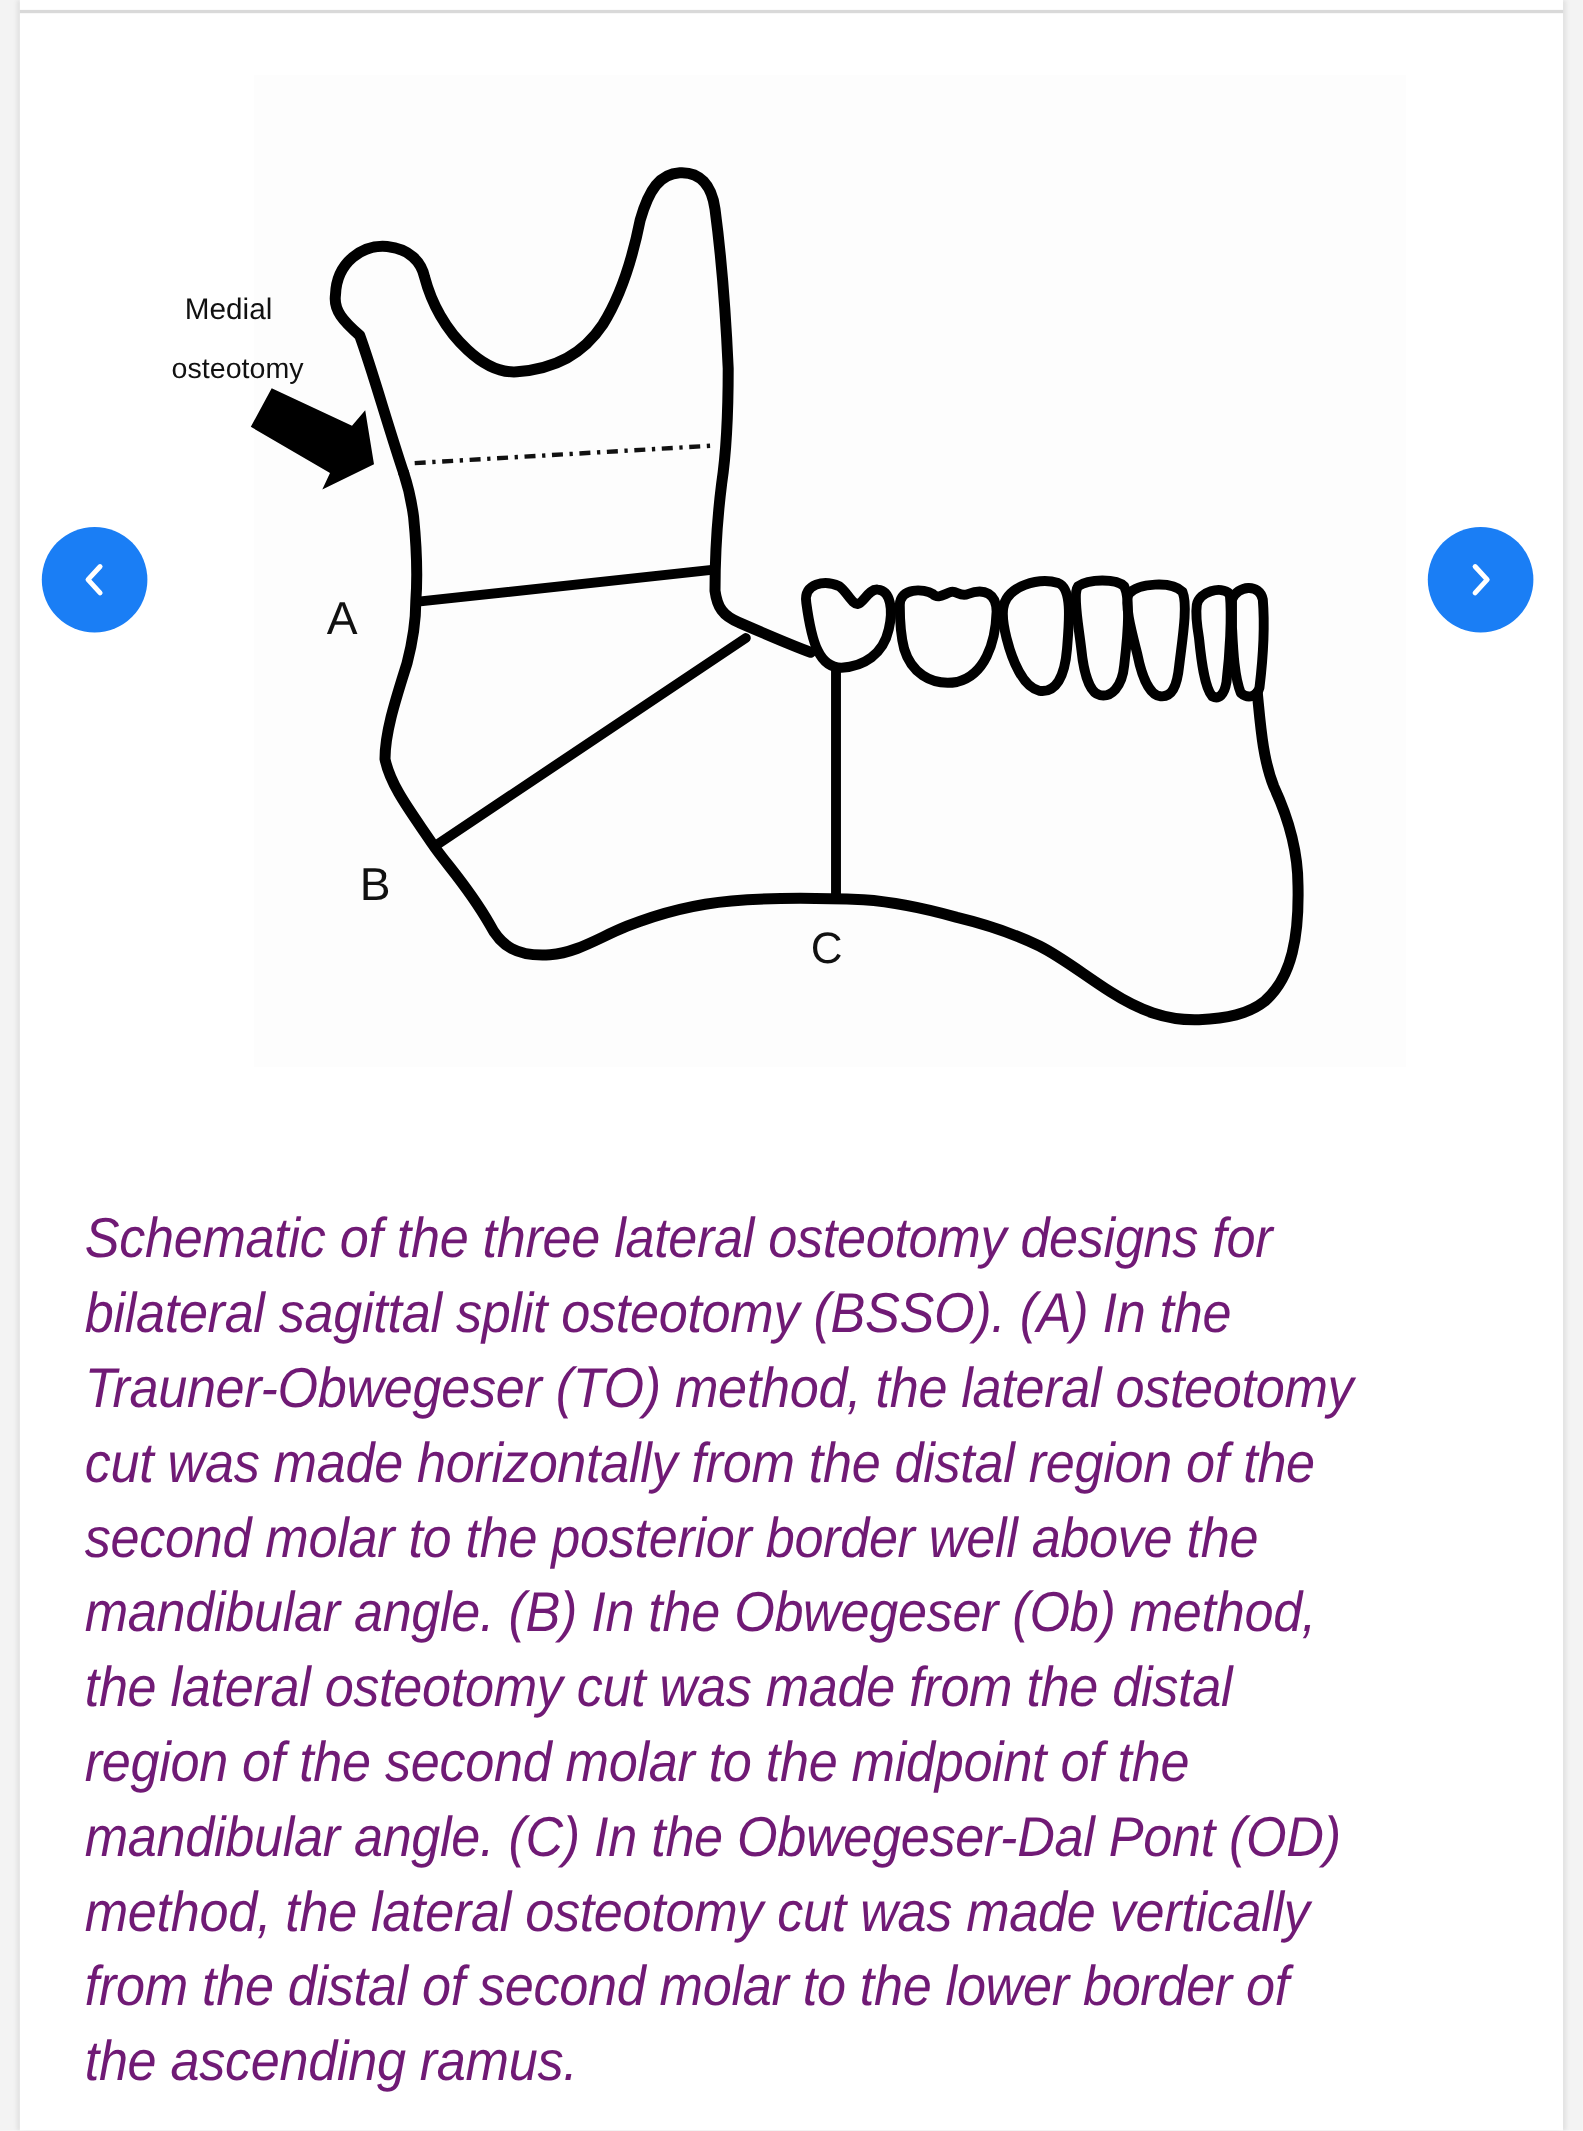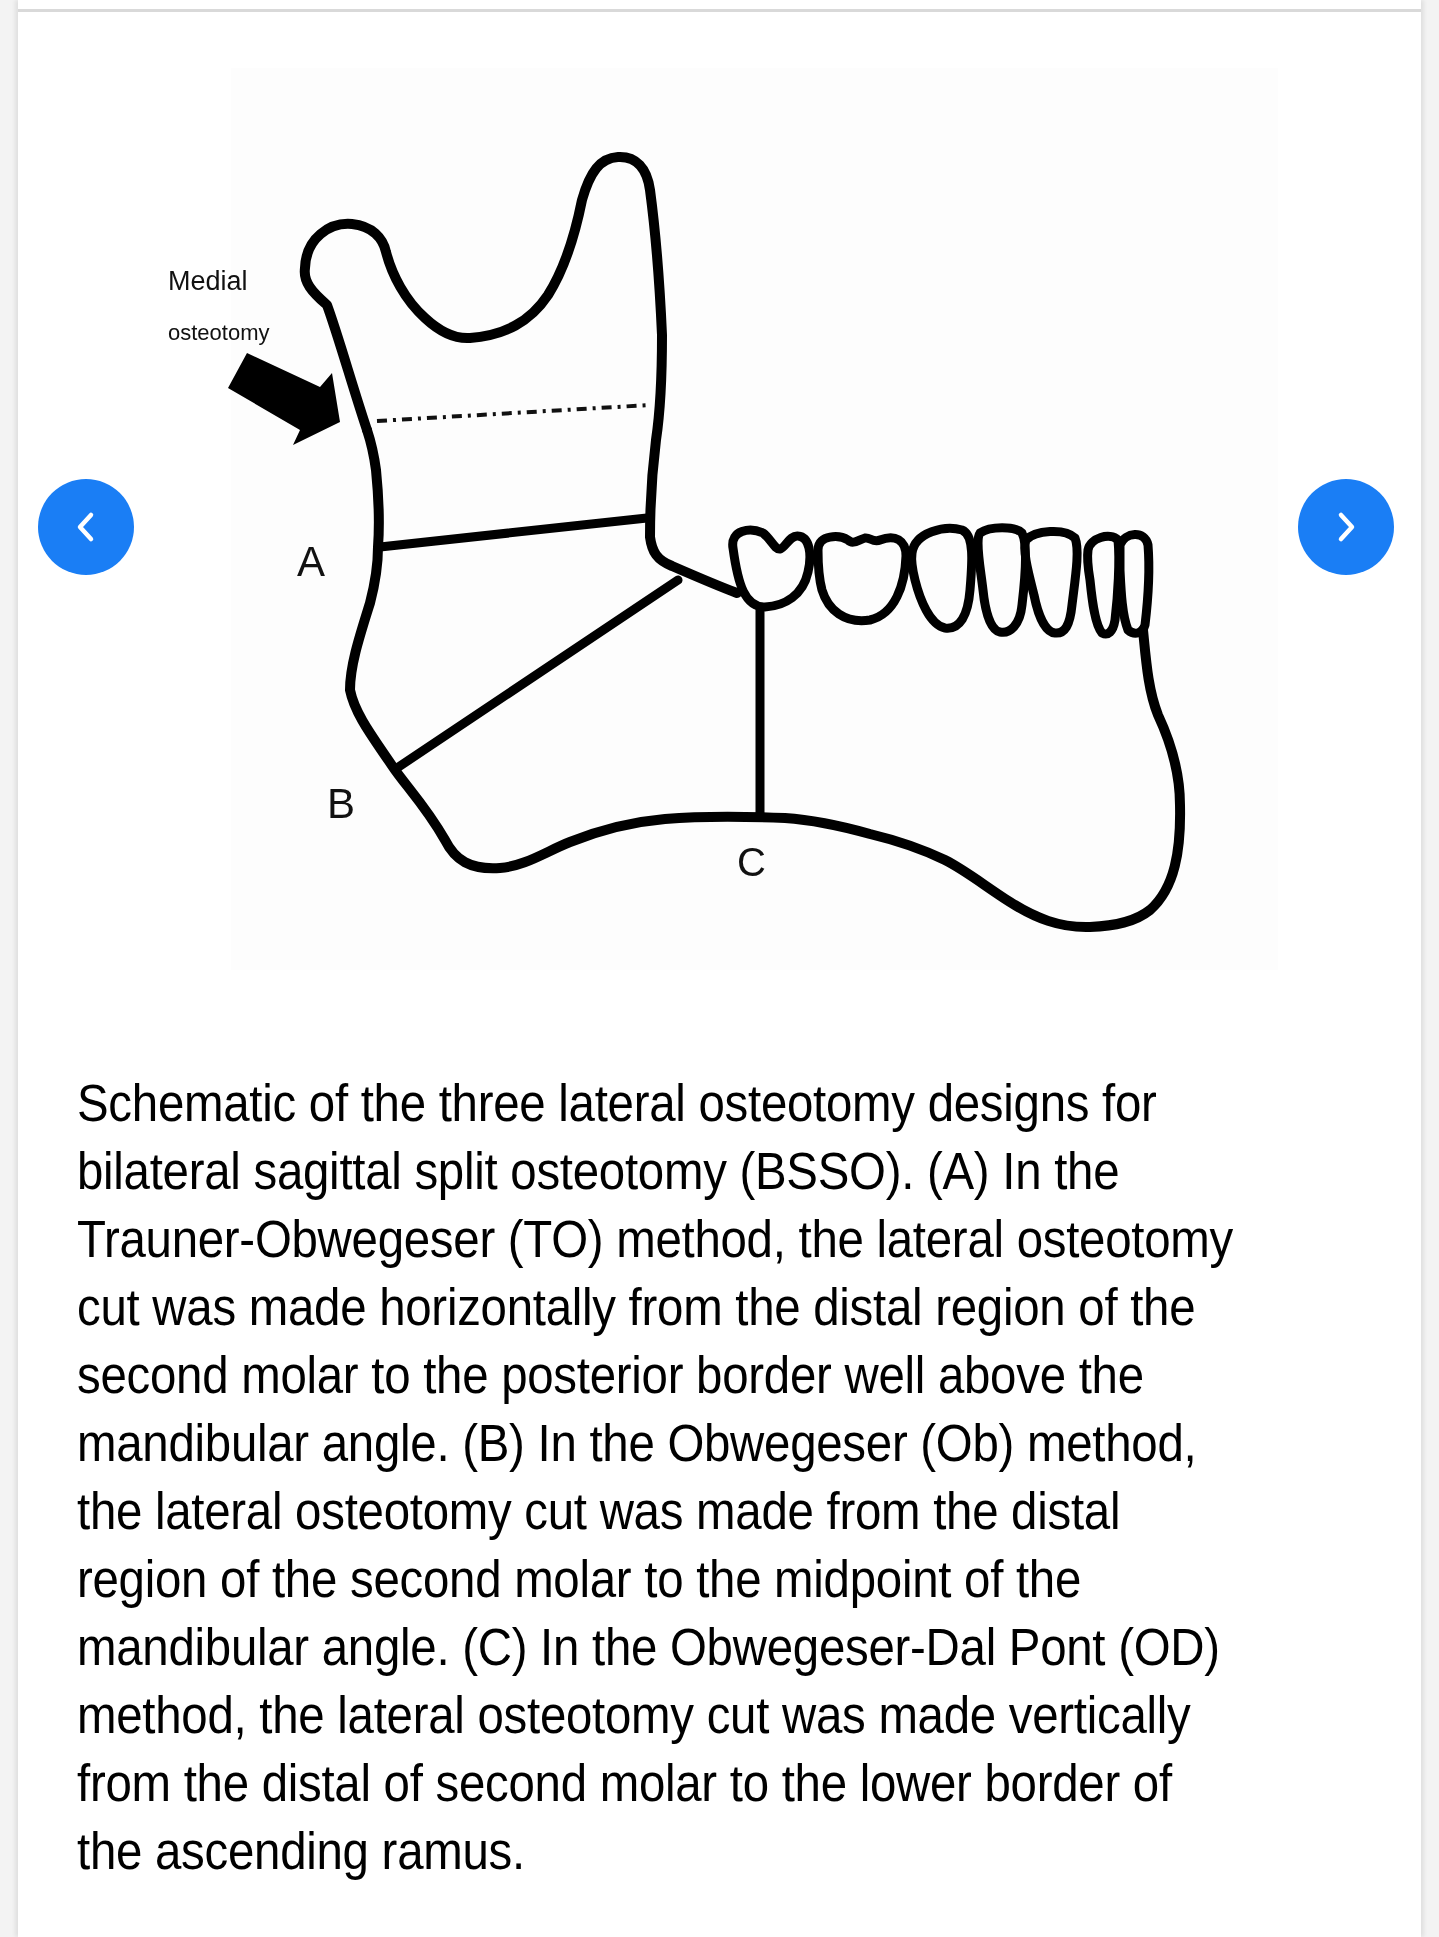--- a/index.html
+++ b/index.html
@@ -24,22 +24,23 @@
   svg.drawing { position: absolute; left: 0; top: 0; width: 1439px; height: 1000px; }
   .fig-label {
     position: absolute; font-weight: normal; color: #111;
     font-family: "Liberation Sans", sans-serif; line-height: 1; white-space: nowrap;
   }
   .nav-btn {
     position: absolute; width: 96px; height: 96px; border-radius: 50%;
     display: flex; align-items: center; justify-content: center; cursor: pointer;
   }
   .caption {
-    position: absolute; left: 77px; top: 1070px; width: 1320px;
-    color: #000000;
+    position: absolute; left: 77px; top: 1092px; width: 1320px;
+    color: #701a75;
+    font-style: italic;
   }
   .caption-line {
     display: block; white-space: nowrap; height: 68px; line-height: 68px;
     font-size: 51px; transform-origin: 0 50%; transform: scaleX(0.93);
     letter-spacing: -0.3px;
   }
 </style>
 </head>
 <body>
 
@@ -103,21 +104,21 @@
       <path d="M 1120,545 C 1125,532 1145,530 1148,545 C 1150,570 1148,600 1145,625 C 1143,633 1135,636 1128,630 C 1122,615 1121,590 1120,570 Z"></path>
     </g>
   </g>
 
   <line x1="377" y1="421" x2="650" y2="405" stroke="#111" stroke-width="4" stroke-dasharray="10 6 3 6"></line>
 
   <polygon fill="#000" points="247,353 320,387 332,373 340,422 293,445 300,430 228,388"></polygon>
 </svg>
 
 <div class="fig-label" style="left:168px; top:268px; font-size:27px;">Medial</div>
-<div class="fig-label" style="left:168px; top:322px; font-size:22px;">osteotomy</div>
+<div class="fig-label" style="left:156px; top:322px; font-size:26px;">osteotomy</div>
 <div class="fig-label" style="left:297px; top:541px; font-size:42px;">A</div>
 <div class="fig-label" style="left:327px; top:783px; font-size:42px;">B</div>
 <div class="fig-label" style="left:737px; top:842px; font-size:40px;">C</div>
 
 <div class="nav-btn" style="left:38px; top:479px; background:#1a7ef5;">
   <svg width="30" height="40" viewBox="0 0 30 40">
     <polyline points="20,8 9,20 20,32" fill="none" stroke="#fff" stroke-width="4.5" stroke-linecap="round" stroke-linejoin="round"></polyline>
   </svg>
 </div>
 <div class="nav-btn" style="left:1298px; top:479px; background:#1a7ef5;">

